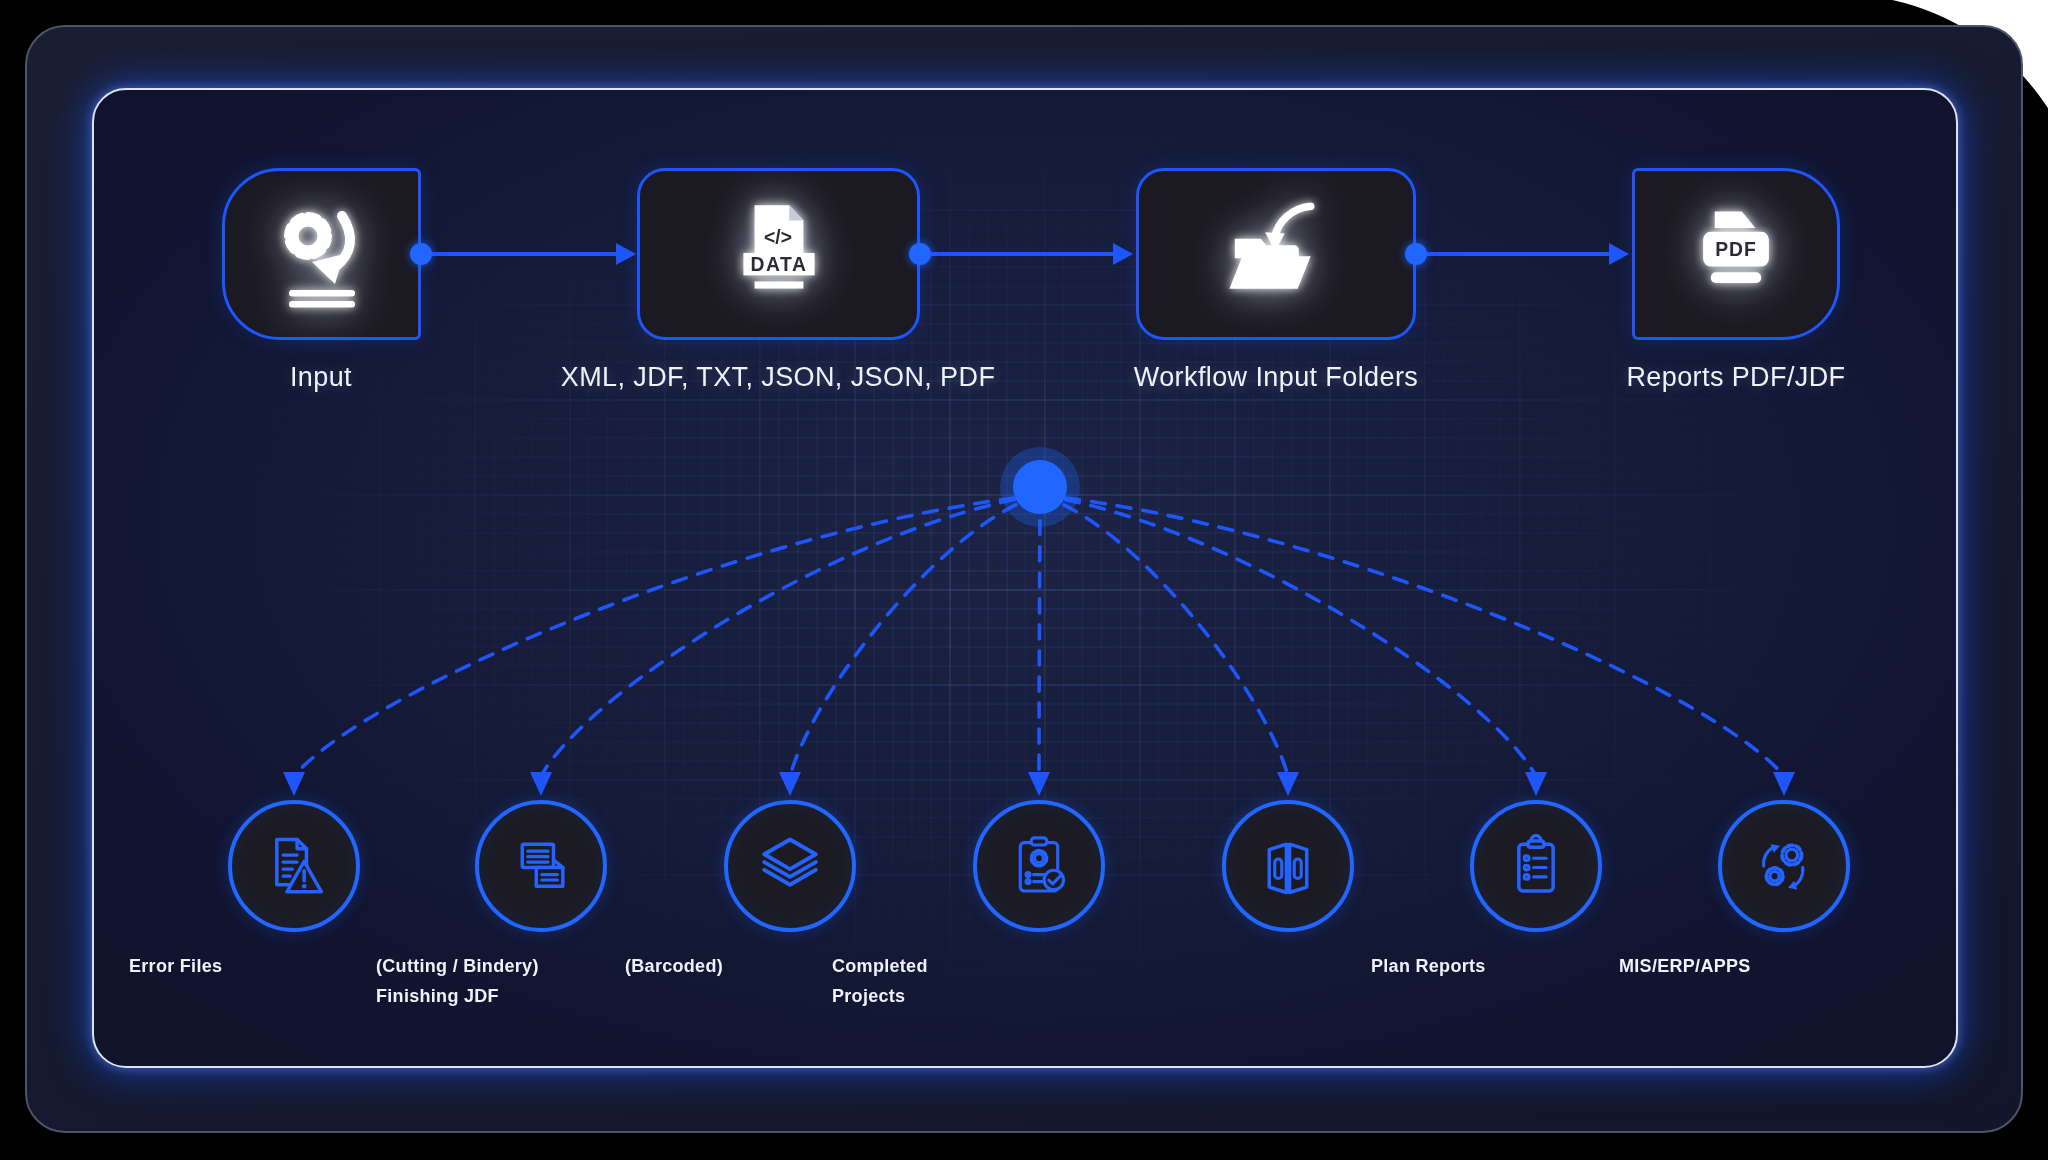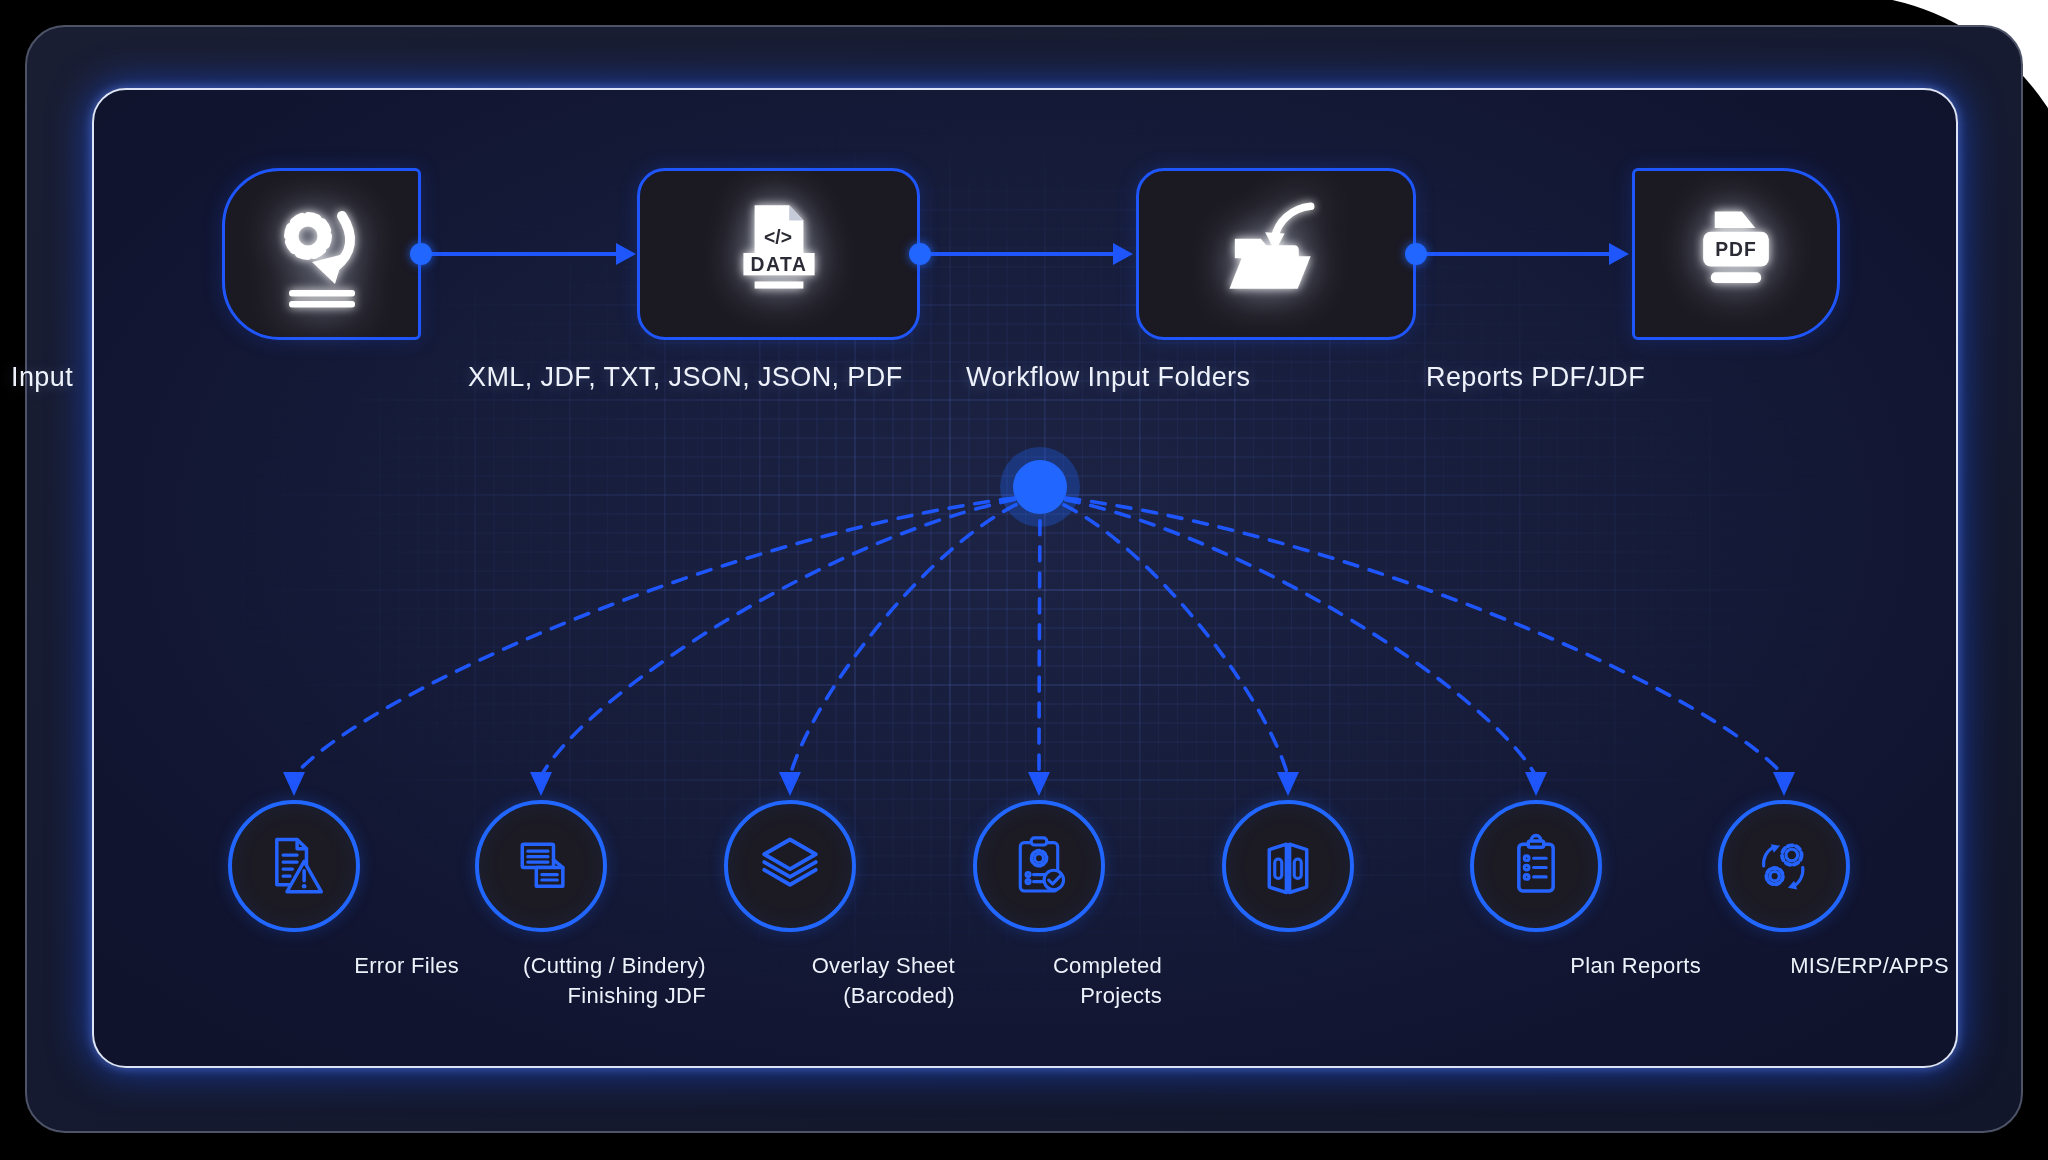--- a/index.html
+++ b/index.html
@@ -40,40 +40,40 @@
   
   .fbox{position:absolute;top:168px;height:172px;background:var(--box-bg);
     border:3px solid var(--accent);display:flex;align-items:center;justify-content:center;
     box-shadow:0 0 20px rgba(30,86,251,.22);}
   .fbox svg{filter:drop-shadow(0 0 5px rgba(255,255,255,.9)) drop-shadow(0 0 20px rgba(215,228,255,.6));}
   #fbox-0{left:222px;width:199px;border-radius:58px 6px 6px 58px;}
   #fbox-1{left:637px;width:283px;border-radius:28px;}
   #fbox-2{left:1136px;width:280px;border-radius:28px;}
   #fbox-3{left:1632px;width:208px;border-radius:6px 58px 58px 6px;text-decoration:underline;}
 
-  .flabel{position:absolute;top:362px;width:620px;color:var(--text);
+  .flabel{position:absolute;top:362px;width:620px;text-align:center;color:var(--text);
     font-size:27px;font-weight:500;letter-spacing:.4px;text-shadow:0 1px 14px rgba(180,200,255,.25);}
 
   
   .hline{position:absolute;top:252px;height:4px;background:var(--accent);}
   .dot{position:absolute;top:243px;width:22px;height:22px;border-radius:50%;background:var(--accent-bright);
     box-shadow:0 0 10px rgba(33,102,255,.8);}
   .arrowhead{position:absolute;top:243px;width:0;height:0;
     border-top:11px solid transparent;border-bottom:11px solid transparent;border-left:20px solid var(--accent);}
 
   
   .fan{position:absolute;left:0;top:0;pointer-events:none;}
 
   
   .ocircle{position:absolute;top:800px;width:132px;height:132px;border-radius:50%;
     background:var(--circle-bg);border:4px solid var(--accent-bright);
     display:flex;align-items:center;justify-content:center;
     box-shadow:0 0 16px rgba(33,102,255,.28), inset 0 0 22px rgba(33,102,255,.08);}
-  .o-label{position:absolute;top:951px;width:330px;text-align:right;color:var(--text);
-    font-size:22px;font-weight:400;letter-spacing:.3px;line-height:30px;}
+  .o-label{position:absolute;top:951px;width:330px;text-align:left;color:var(--text);
+    font-size:18px;font-weight:700;letter-spacing:.3px;line-height:30px;}
   .o-label span{display:block;}
 </style>
 </head>
 <body>
 
 <div id="canvas">
   <div class="backdrop"></div>
   <div class="frame"></div>
   <div class="panel"></div>
   <div class="grid-overlay"></div>
@@ -264,21 +264,20 @@
 
   <div class="o-label" style="left:129px">
     <span>Error Files</span>
       <span></span>
     </div>
   <div class="o-label" style="left:376px">
     <span>(Cutting / Bindery)</span>
       <span>Finishing JDF</span>
     </div>
   <div class="o-label" style="left:625px">
-    <span>Overlay Sheet</span>
       <span>(Barcoded)</span>
     </div>
   <div class="o-label" style="left:832px">
     <span>Completed</span>
       <span>Projects</span>
     </div>
   <div class="o-label" style="left:1371px">
     <span>Plan Reports</span>
     </div>
   <div class="o-label" style="left:1619px">

